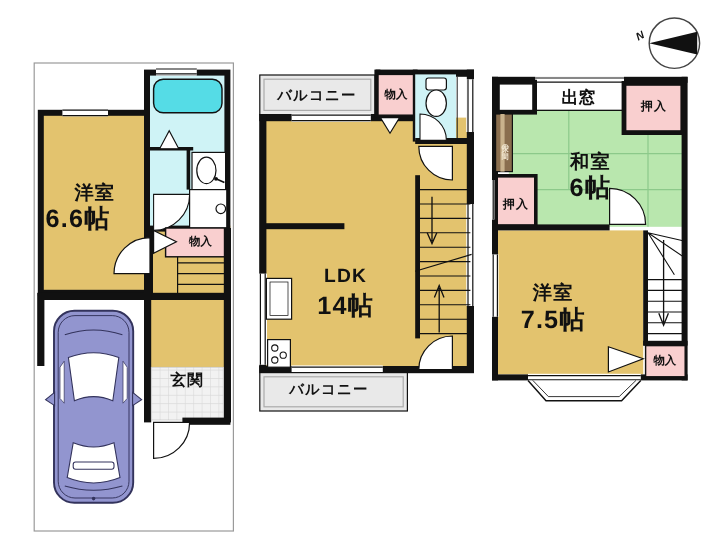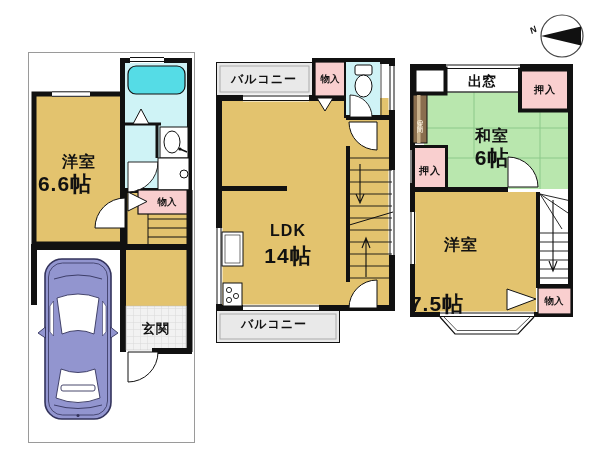--- a/index.html
+++ b/index.html
@@ -189,33 +189,33 @@
 
   <g>
     <circle cx="562" cy="36" r="21" fill="#fff" stroke="#444" stroke-width="1.2"></circle>
     <polygon points="541,36 581,26.5 581,45.5" fill="#111"></polygon>
   </g>
 </svg>
 
 <div class="lbl fs16" style="left:79px;top:162px;">洋室</div>
 <div class="lbl fs15" style="left:65px;top:183px;">6.6帖</div>
 <div class="lbl fs9" style="left:167px;top:202px;">物入</div>
-<div class="lbl fs13" style="left:156px;top:328px;font-family:Liberation Serif, serif;">玄関</div>
+<div class="lbl fs13" style="left:156px;top:316px;font-family:Liberation Serif, serif;">玄関</div>
 
 <div class="lbl fs12" style="left:264px;top:79px;">バルコニー</div>
 <div class="lbl fs9" style="left:330px;top:79px;">物入</div>
 <div class="lbl fs16" style="left:288px;top:231px;">LDK</div>
 <div class="lbl fs15" style="left:288px;top:255px;">14帖</div>
 <div class="lbl fs12" style="left:274px;top:324px;">バルコニー</div>
 
 <div class="lbl fs11" style="left:545px;top:90px;">押入</div>
 <div class="lbl fs8" style="left:482px;top:81px;">出窓</div>
 <div class="lbl vert" style="left:420px;top:119px;">床の間</div>
 <div class="lbl fs11" style="left:430px;top:171px;">押入</div>
 <div class="lbl fs16" style="left:492px;top:136px;">和室</div>
 <div class="lbl fs15" style="left:492px;top:157px;">6帖</div>
 <div class="lbl fs16" style="left:461px;top:245px;">洋室</div>
-<div class="lbl fs15" style="left:437px;top:267px;margin-top:36px;">7.5帖</div>
+<div class="lbl fs15" style="left:461px;top:267px;">7.5帖</div>
 <div class="lbl fs9" style="left:554px;top:301px;">物入</div>
 
 <div class="lbl north" style="left:534px;top:30px;">N</div>
 
 </div>
 
 </body></html>

